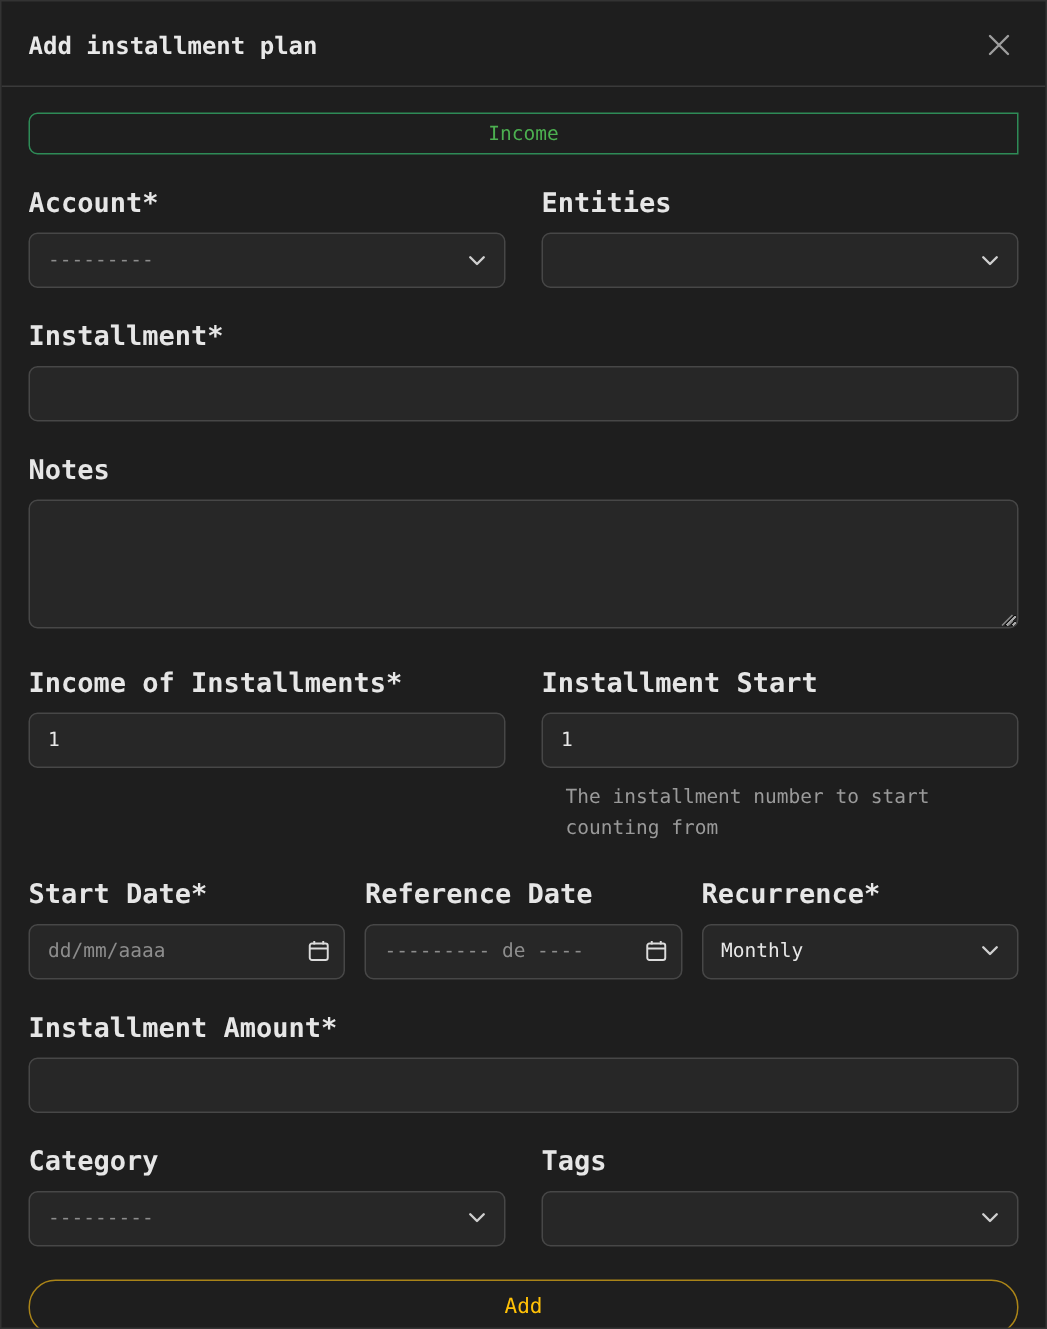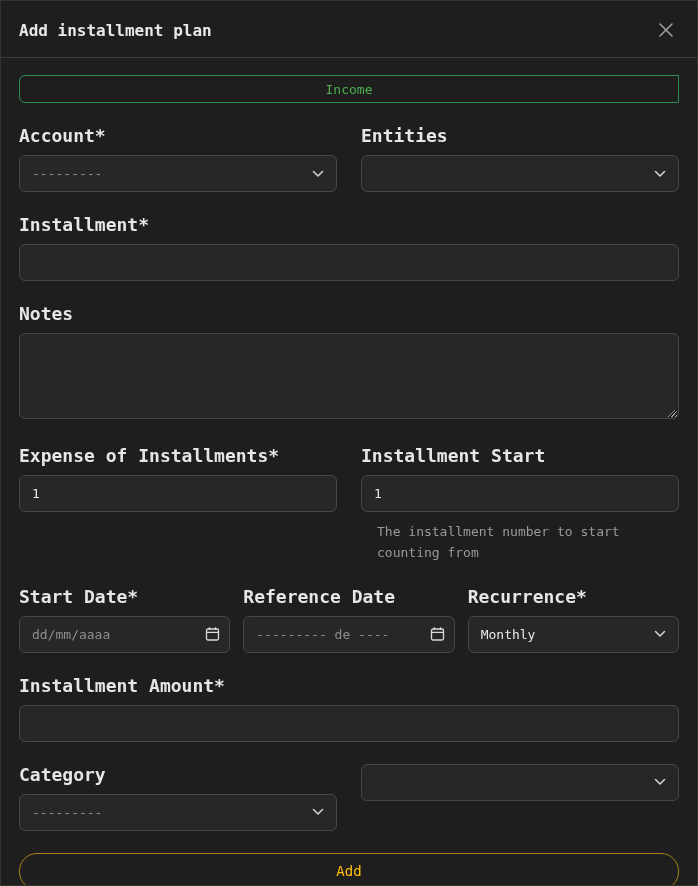--- a/index.html
+++ b/index.html
@@ -208,21 +208,21 @@
       <span class="resize-grip">
         <svg width="9" height="9" viewBox="0 0 9 9">
           <path d="M8 1 L1 8 M8 5 L5 8" stroke="#8a8a8a" stroke-width="1"></path>
         </svg>
       </span>
     </div>
   </div>
 
   <div class="row2">
     <div class="field">
-      <label class="field-label">Expense of Installments*</label>
+      <label class="field-label">Income of Installments*</label>
       <input class="text-input" type="text" value="1" style="">
     </div>
     <div class="field">
       <label class="field-label">Installment Start</label>
       <input class="text-input" type="text" value="1" style="">
       <div class="help-text">The installment number to start counting from</div>
     </div>
   </div>
 
   <div class="row3">
@@ -278,20 +278,21 @@
       <div class="control select-box">
         <span class="select-value dim">---------</span>
         <span class="chevron">
           <svg width="12" height="8" viewBox="0 0 12 8">
               <path d="M1.5 1.5 L6 6 L10.5 1.5" stroke="#cfcfcf" stroke-width="1.6" fill="none" stroke-linecap="round" stroke-linejoin="round"></path>
             </svg>
         </span>
       </div>
     </div>
     <div class="field">
+      <label class="field-label">Tags</label>
       <div class="control select-box">
         <span class="select-value"></span>
         <span class="chevron">
           <svg width="12" height="8" viewBox="0 0 12 8">
               <path d="M1.5 1.5 L6 6 L10.5 1.5" stroke="#cfcfcf" stroke-width="1.6" fill="none" stroke-linecap="round" stroke-linejoin="round"></path>
             </svg>
         </span>
       </div>
     </div>
   </div>

